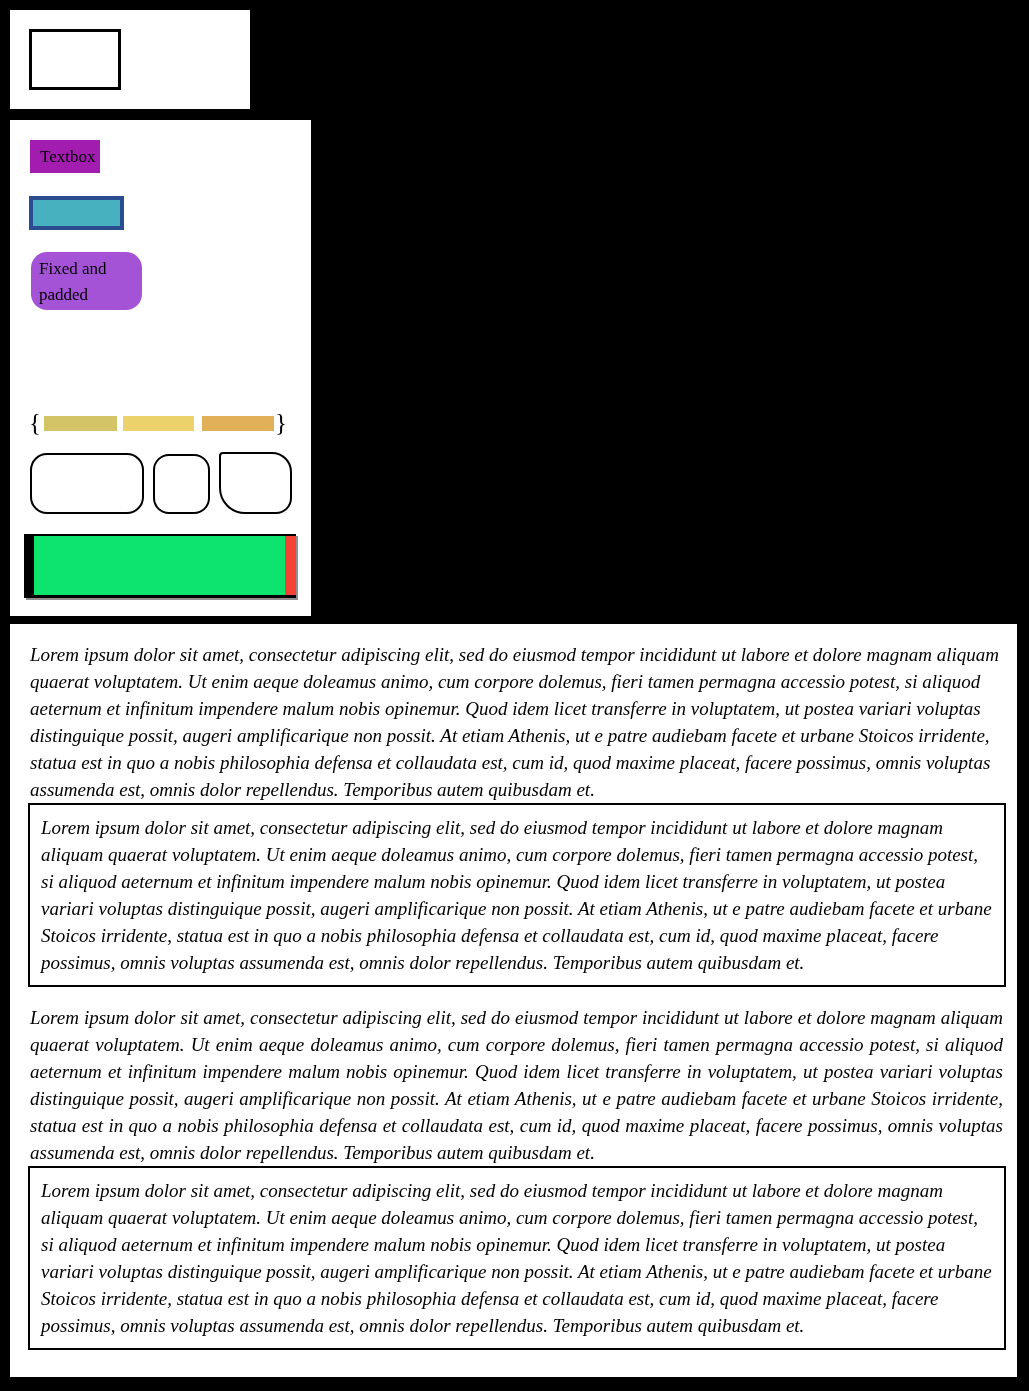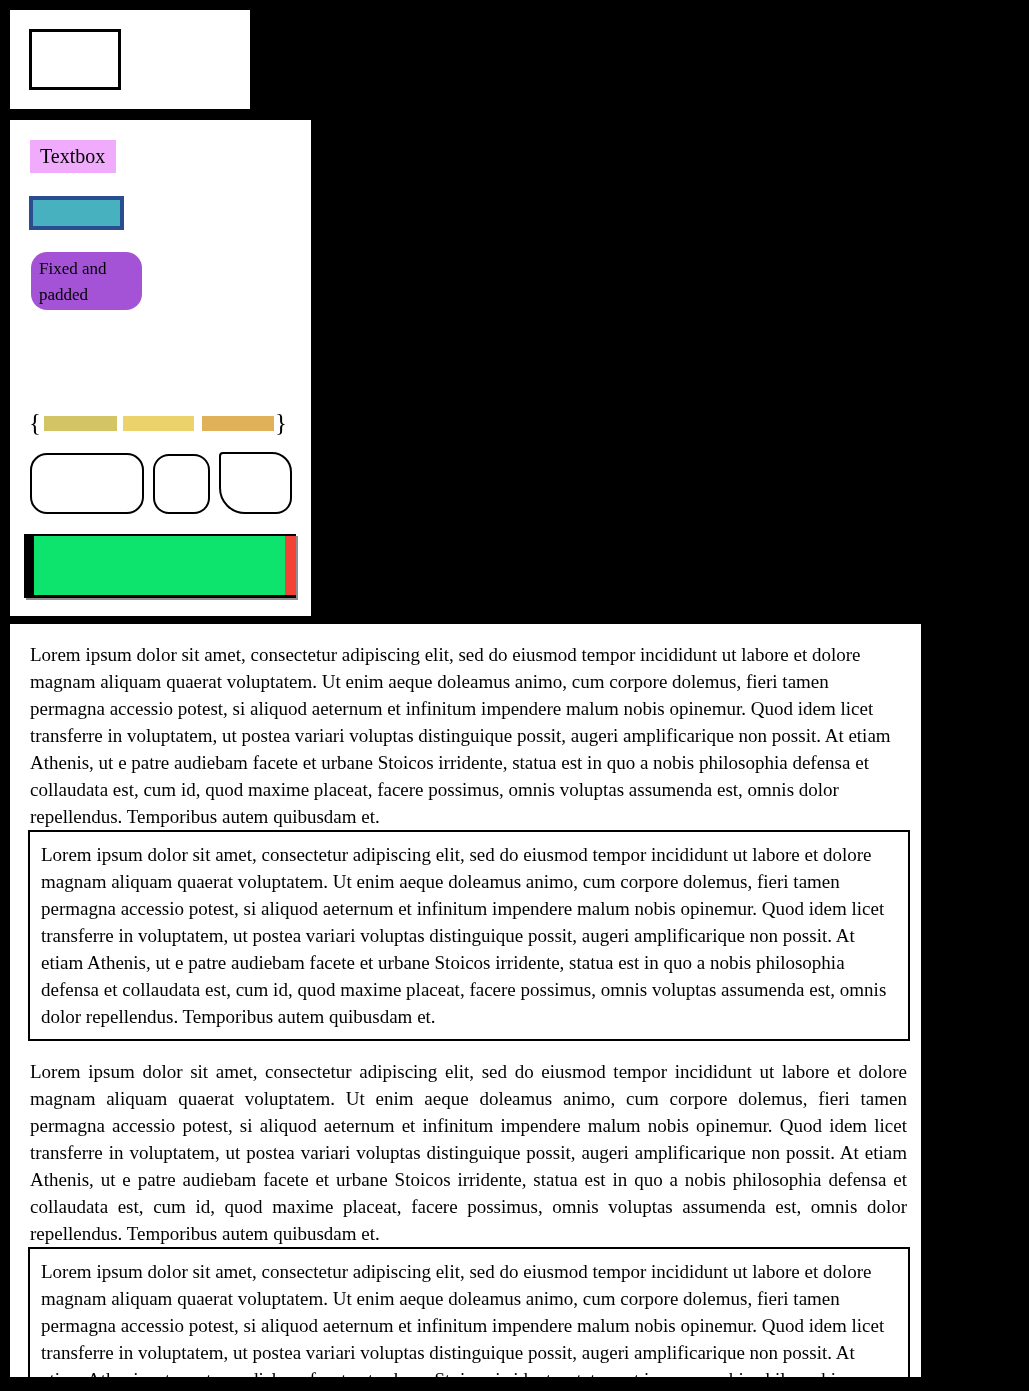--- a/index.html
+++ b/index.html
@@ -9,22 +9,22 @@
   }
   
   .panel-a{position:absolute;left:10px;top:10px;width:240px;height:99px;background:#fff;}
   .panel-a .inner-rect{
     position:absolute;left:19px;top:19px;width:92px;height:61px;
     box-sizing:border-box;border:3px solid #000;background:#fff;
   }
   
   .panel-b{position:absolute;left:10px;top:120px;width:301px;height:496px;background:#fff;}
   .w-textbox{
-    position:absolute;left:20px;top:20px;width:86px;height:33px;background:#f0abfc;
-    font-size:20px;line-height:33px;padding-left:10px;box-sizing:border-box;
+    position:absolute;left:20px;top:20px;width:70px;height:33px;background:#a21caf;
+    font-size:17px;line-height:33px;padding-left:10px;box-sizing:border-box;
   }
   .w-teal{
     position:absolute;left:19px;top:76px;width:95px;height:34px;
     box-sizing:border-box;border:4px solid #2a4d8f;background:#47b1c0;
   }
   .w-purple{
     position:absolute;left:21px;top:132px;width:111px;height:58px;background:#a553d6;
     font-size:17px;line-height:26px;padding:4px 8px;box-sizing:border-box;border-radius:16px;
   }
   .w-violet{
@@ -46,23 +46,23 @@
   .rrect-b{left:143px;top:2px;width:57px;height:60px;border-radius:16px;}
   .rrect-c{left:209px;top:0;width:73px;height:62px;border-radius:4px 20px 16px 26px;}
   .w-bar{
     position:absolute;left:14px;top:414px;width:272px;height:64px;background:#000;
     box-shadow:2px 2px 0 #8f8f8f;
   }
   .w-bar .bar-fill{position:absolute;left:10px;top:2px;bottom:3px;right:11px;background:#0de46e;}
   .w-bar .bar-remainder{position:absolute;right:0;top:2px;bottom:3px;width:11px;background:#f44336;}
   
   .doc{
-    position:absolute;left:10px;top:624px;width:911px;height:753px;background:#fff;
+    position:absolute;left:10px;top:624px;width:1007px;height:753px;background:#fff;
     box-sizing:border-box;padding:17px 14px 0 20px;
-    font-size:19px;line-height:27px;
+    font-size:19px;line-height:27px;font-style:italic;
   }
   .doc p{margin:0;}
   .para-plain{margin-bottom:11px;}
   .para-justified{text-align:justify;margin-bottom:9px;}
   .pbox{
     box-sizing:border-box;border:2px solid #000;
     margin:0 -3px 17px -2px;padding:9px 11px;
   }
   .pbox p{margin:0;}
 </style>

